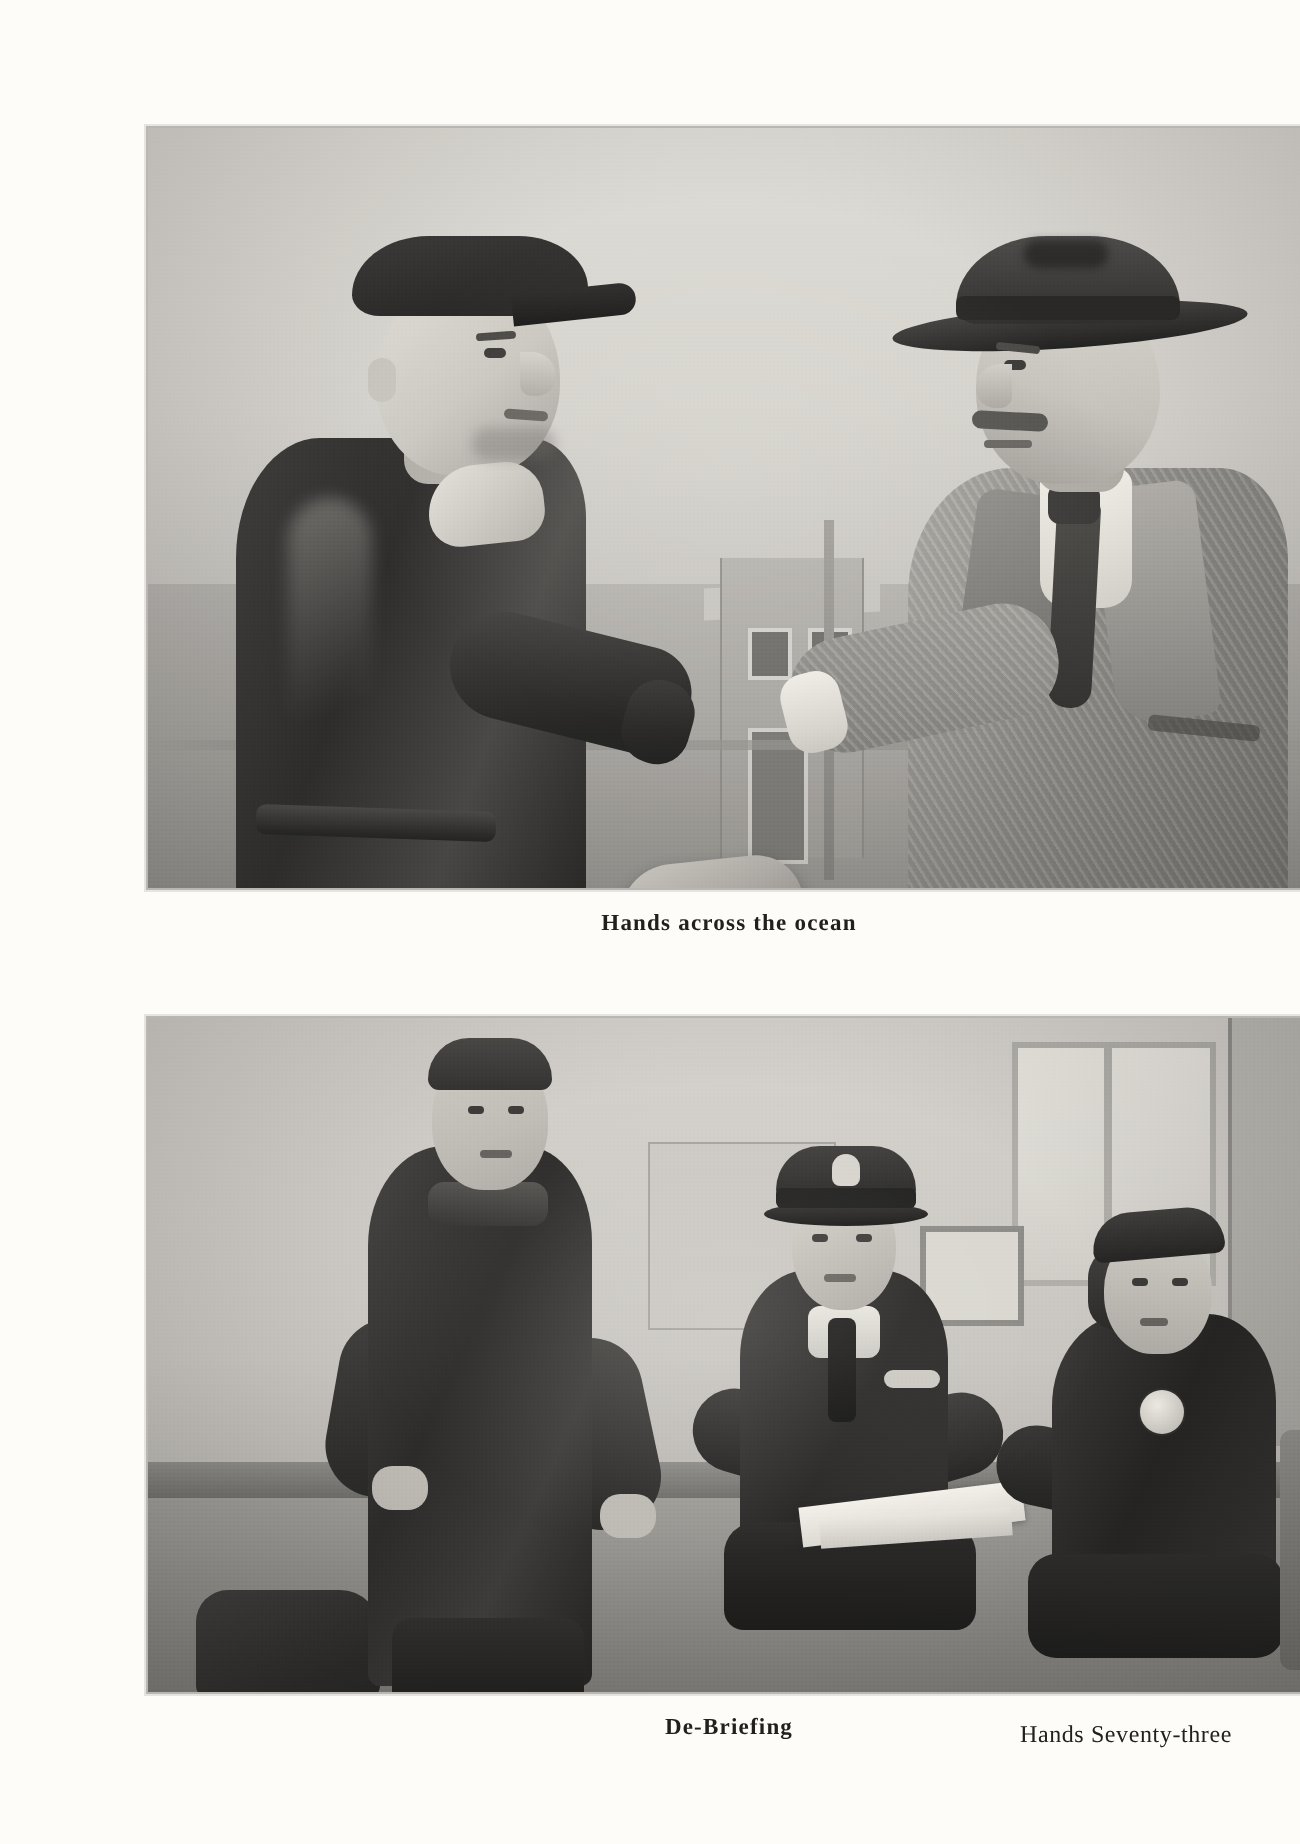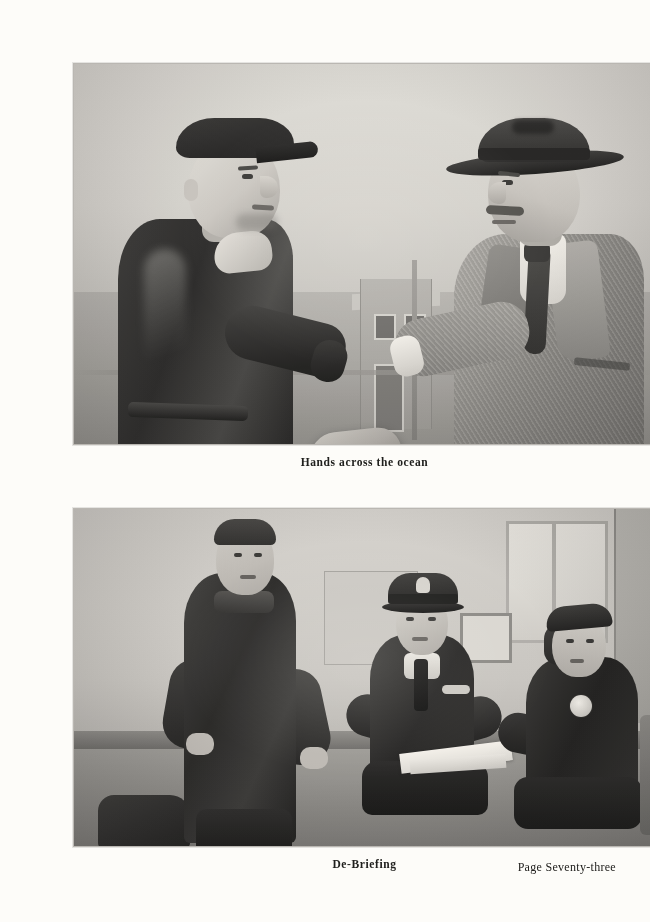--- a/index.html
+++ b/index.html
@@ -681,14 +681,14 @@
       <div class="f3-mouth"></div>
       <div class="f3-badge"></div>
       <div class="f3-chairback"></div>
 
       <div class="grain"></div>
       <div class="vignette"></div>
     </div>
     <figcaption class="caption">De-Briefing</figcaption>
   </figure>
 
-  <div class="page-number">Page Seventy-three</div>
+  <div class="page-number">Hands Seventy-three</div>
 </div>
 
 </body></html>

